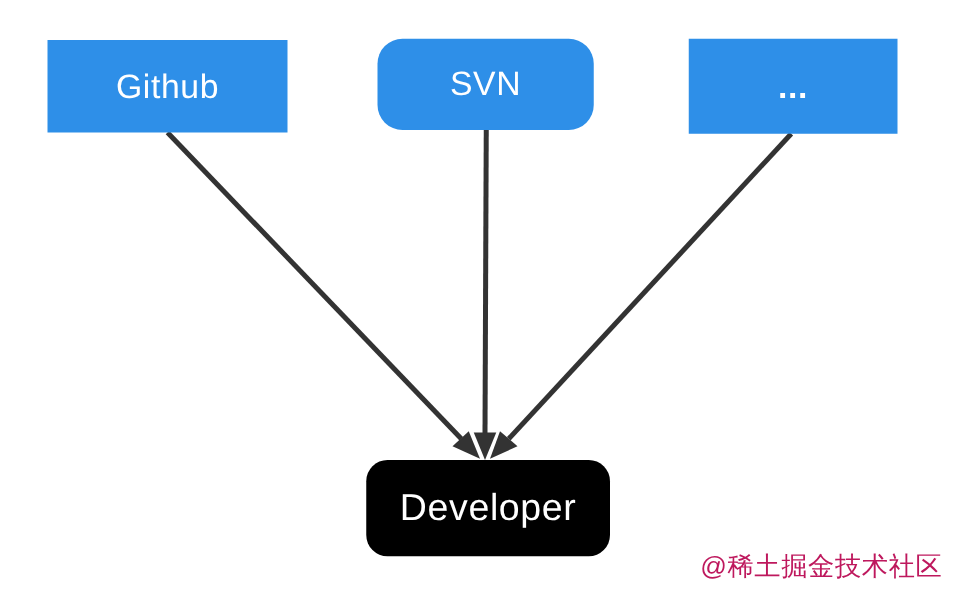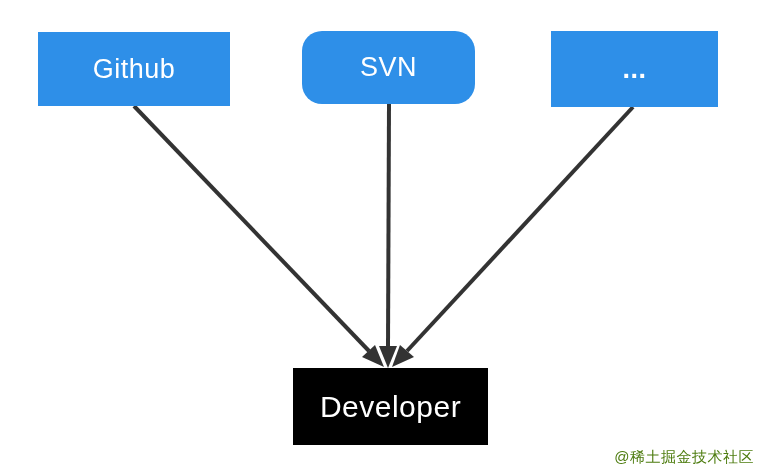--- a/index.html
+++ b/index.html
@@ -36,31 +36,32 @@
     font-size: 27px;
     font-weight: 500;
     letter-spacing: 0.5px;
   }
   .node-target {
     background: #000000;
     color: #ffffff;
     font-size: 30px;
     font-weight: 500;
     letter-spacing: 0.5px;
+    border-radius: 17px;
   }
   #node-github { left: 38px;  top: 32px;  width: 192px; height: 74px; }
   #node-svn    { left: 302px; top: 31px;  width: 173px; height: 73px; border-radius: 20px; }
   #node-others { left: 551px; top: 31px;  width: 167px; height: 76px; font-weight: bold; }
   #node-developer { left: 293px; top: 368px; width: 195px; height: 77px; }
   .watermark {
     position: absolute;
     right: 8px;
     bottom: 8px;
-    color: #4d7c0f;
-    font-size: 15px;
+    color: #be185d;
+    font-size: 21px;
     letter-spacing: 0.5px;
   }
 </style>
 </head>
 <body>
 
 <div class="canvas">
 
   <svg class="arrows-layer" viewBox="0 0 762 475" xmlns="http://www.w3.org/2000/svg" aria-hidden="true">
 

